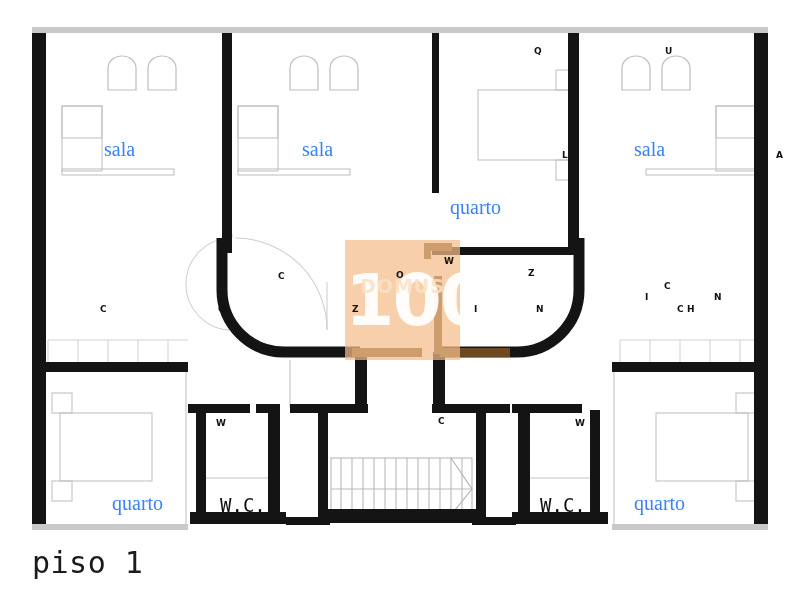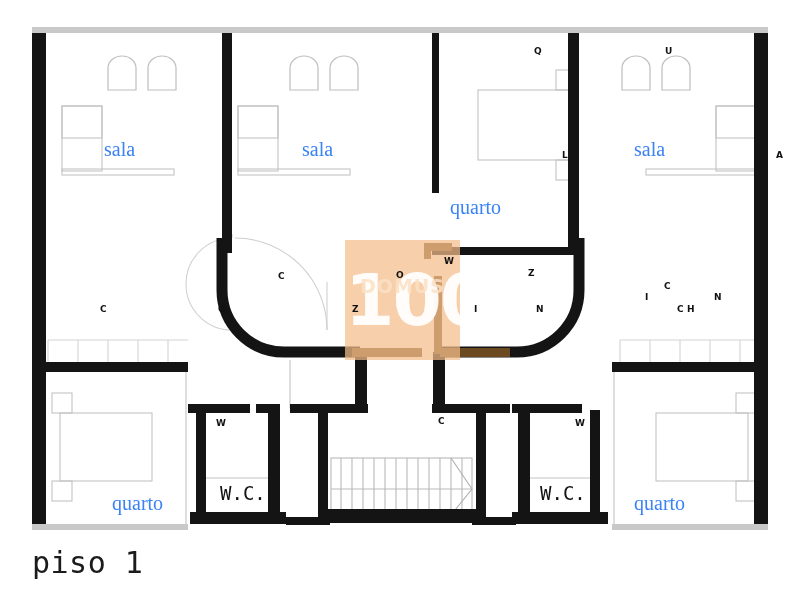--- a/index.html
+++ b/index.html
@@ -17,21 +17,21 @@
       font-weight:700;font-size:71px;line-height:70px;text-align:center;
       color:rgba(255,255,255,.93);letter-spacing:-2px;}
   .wm-word{position:absolute;left:345px;top:274px;width:115px;height:24px;
       font-family:"DejaVu Sans","Liberation Sans",sans-serif;
       font-weight:700;font-size:19px;line-height:24px;text-align:center;
       color:rgba(250,224,196,.85);letter-spacing:1px;}
   
   .rl{position:absolute;color:#3b82f6;font-size:20px;white-space:nowrap;
       font-family:Liberation Serif, serif;}
   .wcl{position:absolute;color:#111;font-size:19px;white-space:nowrap;
-      font-family:"DejaVu Sans Mono","Liberation Mono",monospace;}
+      font-family:"DejaVu Sans Mono","Liberation Mono",monospace;margin-top:12px;}
   .tag{position:absolute;color:#111;font-size:9px;font-weight:700;
       white-space:nowrap;
       font-family:"DejaVu Sans","Liberation Sans",sans-serif;}
 </style>
 </head>
 <body>
 
 <div id="stage">
 
   <svg id="plan" viewBox="0 0 800 600">

